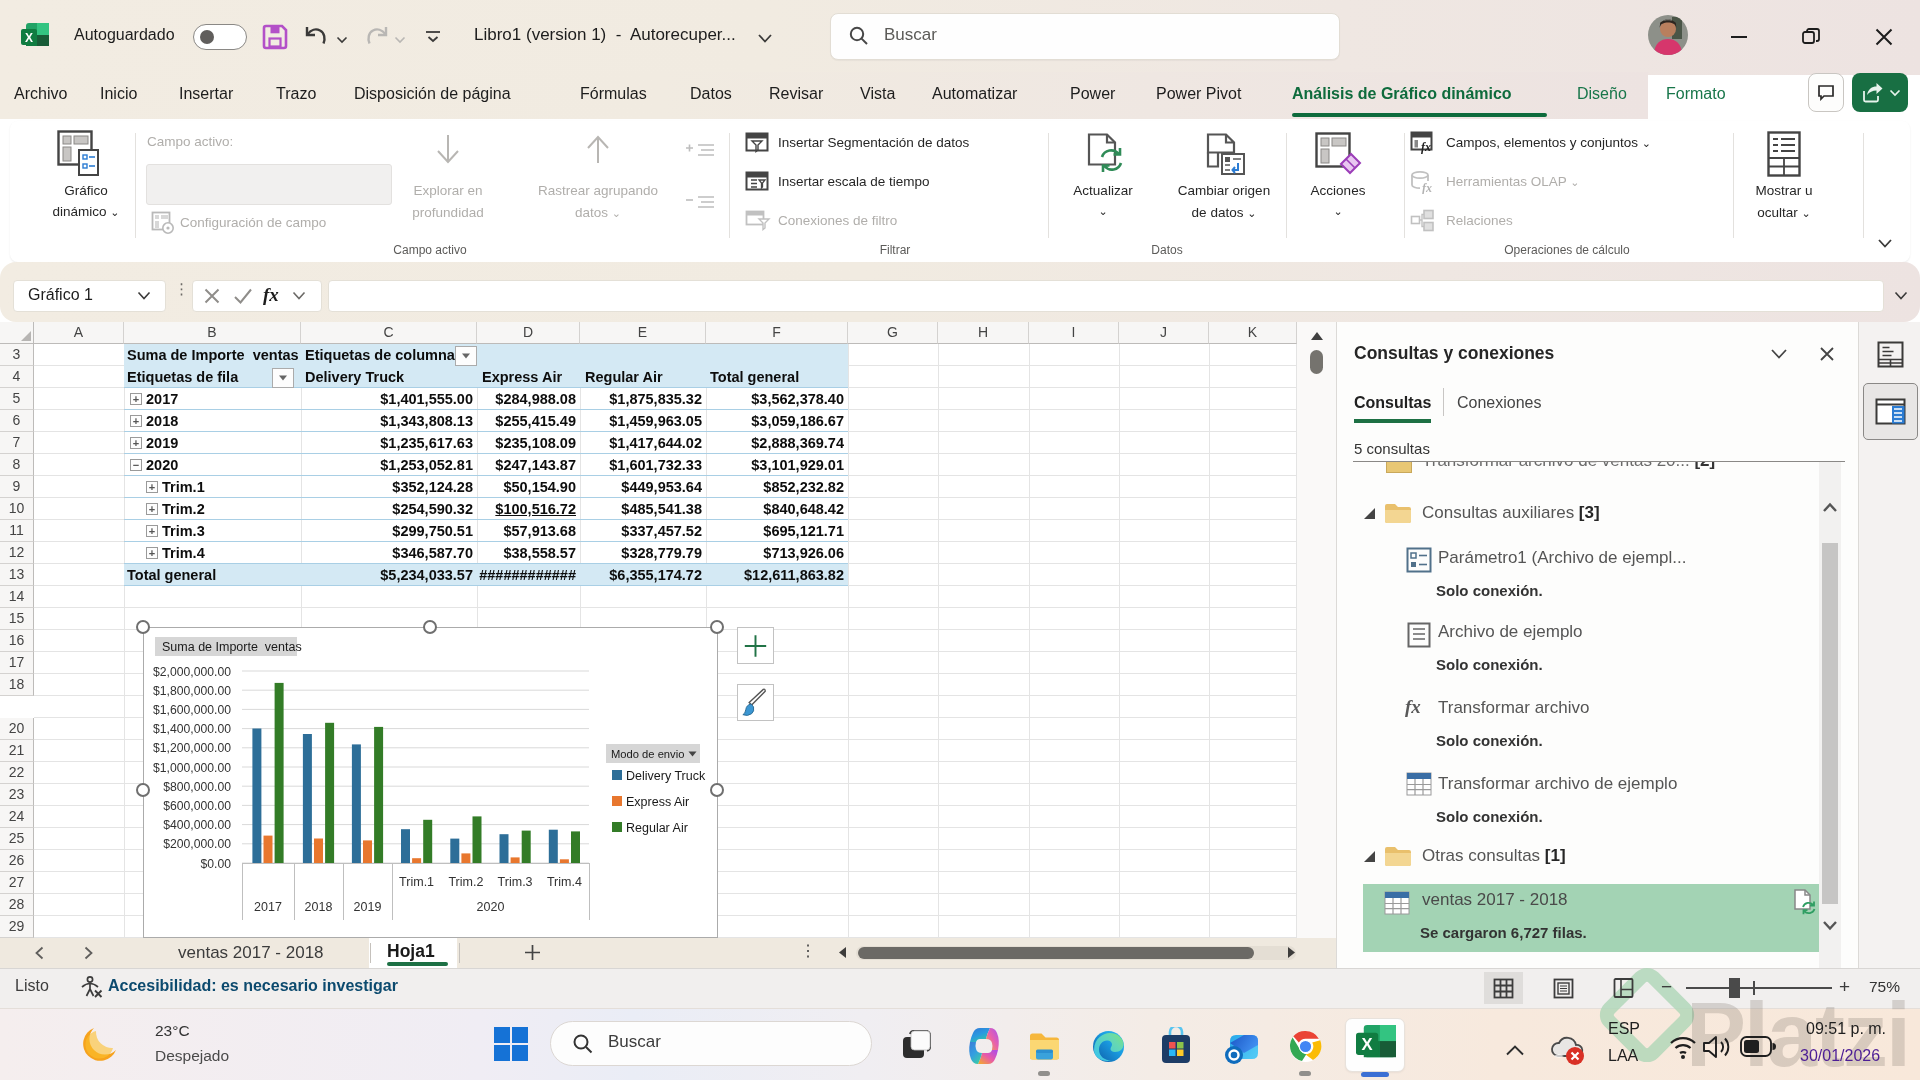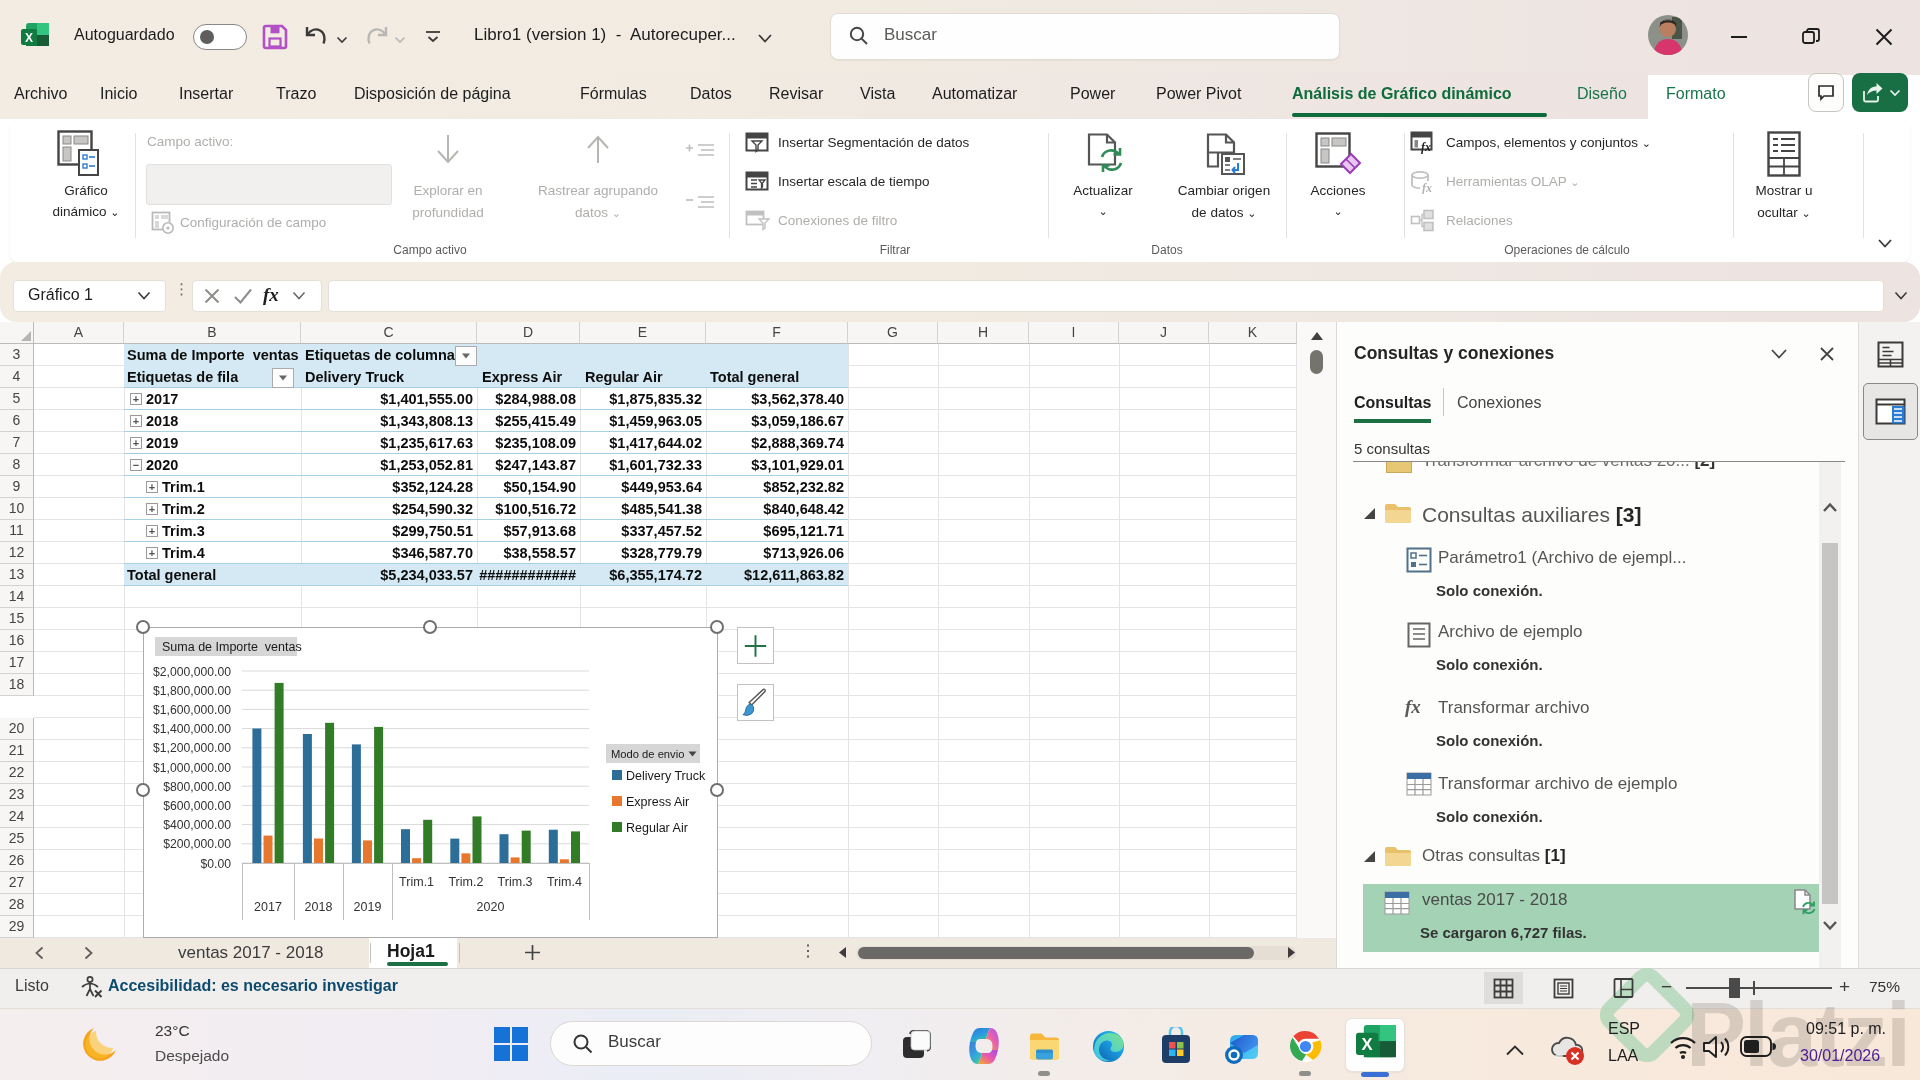--- a/index.html
+++ b/index.html
@@ -431,21 +431,21 @@
 <div class="pc" style="right:4px;top:110px;">$3,101,929.01</div>
 <div class="abs xbox" style="left:22px;top:137px;">+</div>
 <div class="pc" style="left:38px;top:132px;">Trim.1</div>
 <div class="pc" style="right:375px;top:132px;">$352,124.28</div>
 <div class="pc" style="right:272px;top:132px;">$50,154.90</div>
 <div class="pc" style="right:146px;top:132px;">$449,953.64</div>
 <div class="pc" style="right:4px;top:132px;">$852,232.82</div>
 <div class="abs xbox" style="left:22px;top:159px;">+</div>
 <div class="pc" style="left:38px;top:154px;">Trim.2</div>
 <div class="pc" style="right:375px;top:154px;">$254,590.32</div>
-<div class="pc" style="right:272px;top:154px;">$100,516.72</div>
+<div class="pc" style="right:272px;top:154px;text-decoration:underline;">$100,516.72</div>
 <div class="pc" style="right:146px;top:154px;">$485,541.38</div>
 <div class="pc" style="right:4px;top:154px;">$840,648.42</div>
 <div class="abs xbox" style="left:22px;top:181px;">+</div>
 <div class="pc" style="left:38px;top:176px;">Trim.3</div>
 <div class="pc" style="right:375px;top:176px;">$299,750.51</div>
 <div class="pc" style="right:272px;top:176px;">$57,913.68</div>
 <div class="pc" style="right:146px;top:176px;">$337,457.52</div>
 <div class="pc" style="right:4px;top:176px;">$695,121.71</div>
 <div class="abs xbox" style="left:22px;top:203px;">+</div>
 <div class="pc" style="left:38px;top:198px;">Trim.4</div>
@@ -570,21 +570,21 @@
 
   <div class="abs" style="left:0;top:140px;width:482px;height:506px;overflow:hidden;">
 
     <div class="abs" style="left:49px;top:-9px;width:26px;height:20px;background:#e8c774;border:1px solid #c9a85a;"></div>
     <div class="abs" style="left:85px;top:-11px;font-size:17px;color:#6a6a6a;white-space:nowrap;">Transformar archivo de ventas 20... <b style="color:#333;">[2]</b></div>
     <div class="abs tri" style="left:27px;top:46px;"></div>
     <svg class="abs" style="left:47px;top:40px" width="28" height="22" viewBox="0 0 28 22">
       <path d="M1 4 a2 2 0 0 1 2-2 h8 l3 3 h11 a2 2 0 0 1 2 2 v12 a2 2 0 0 1 -2 2 h-22 a2 2 0 0 1 -2 -2 z" fill="#e9c06c"></path>
       <path d="M1 8 h26 v11 a2 2 0 0 1 -2 2 h-22 a2 2 0 0 1 -2 -2 z" fill="#f3d692"></path>
     </svg>
-    <div class="abs" style="left:85px;top:41px;font-size:21px;color:#555;">Consultas auxiliares <b style="color:#262626;">[3]</b></div>
+    <div class="abs" style="left:85px;top:41px;font-size:17px;color:#555;">Consultas auxiliares <b style="color:#262626;">[3]</b></div>
     <svg class="abs" style="left:69px;top:85px" width="26" height="26" viewBox="0 0 26 26">
       <rect x="1.5" y="1.5" width="23" height="23" fill="none" stroke="#51718a" stroke-width="2"></rect>
       <rect x="5" y="6" width="5" height="5" fill="none" stroke="#51718a" stroke-width="1.5"></rect>
       <path d="M13 8.5 h8" stroke="#51718a" stroke-width="1.6"></path>
       <rect x="5" y="15" width="5" height="5" fill="#51718a"></rect>
       <path d="M13 17.5 h8" stroke="#51718a" stroke-width="1.6"></path>
     </svg>
     <div class="abs" style="left:101px;top:86px;font-size:17px;color:#555;white-space:nowrap;">Parámetro1 (Archivo de ejempl...</div>
     <div class="abs" style="left:99px;top:120px;font-size:15px;font-weight:bold;color:#333;">Solo conexión.</div>
     <svg class="abs" style="left:70px;top:160px" width="24" height="26" viewBox="0 0 24 26">

